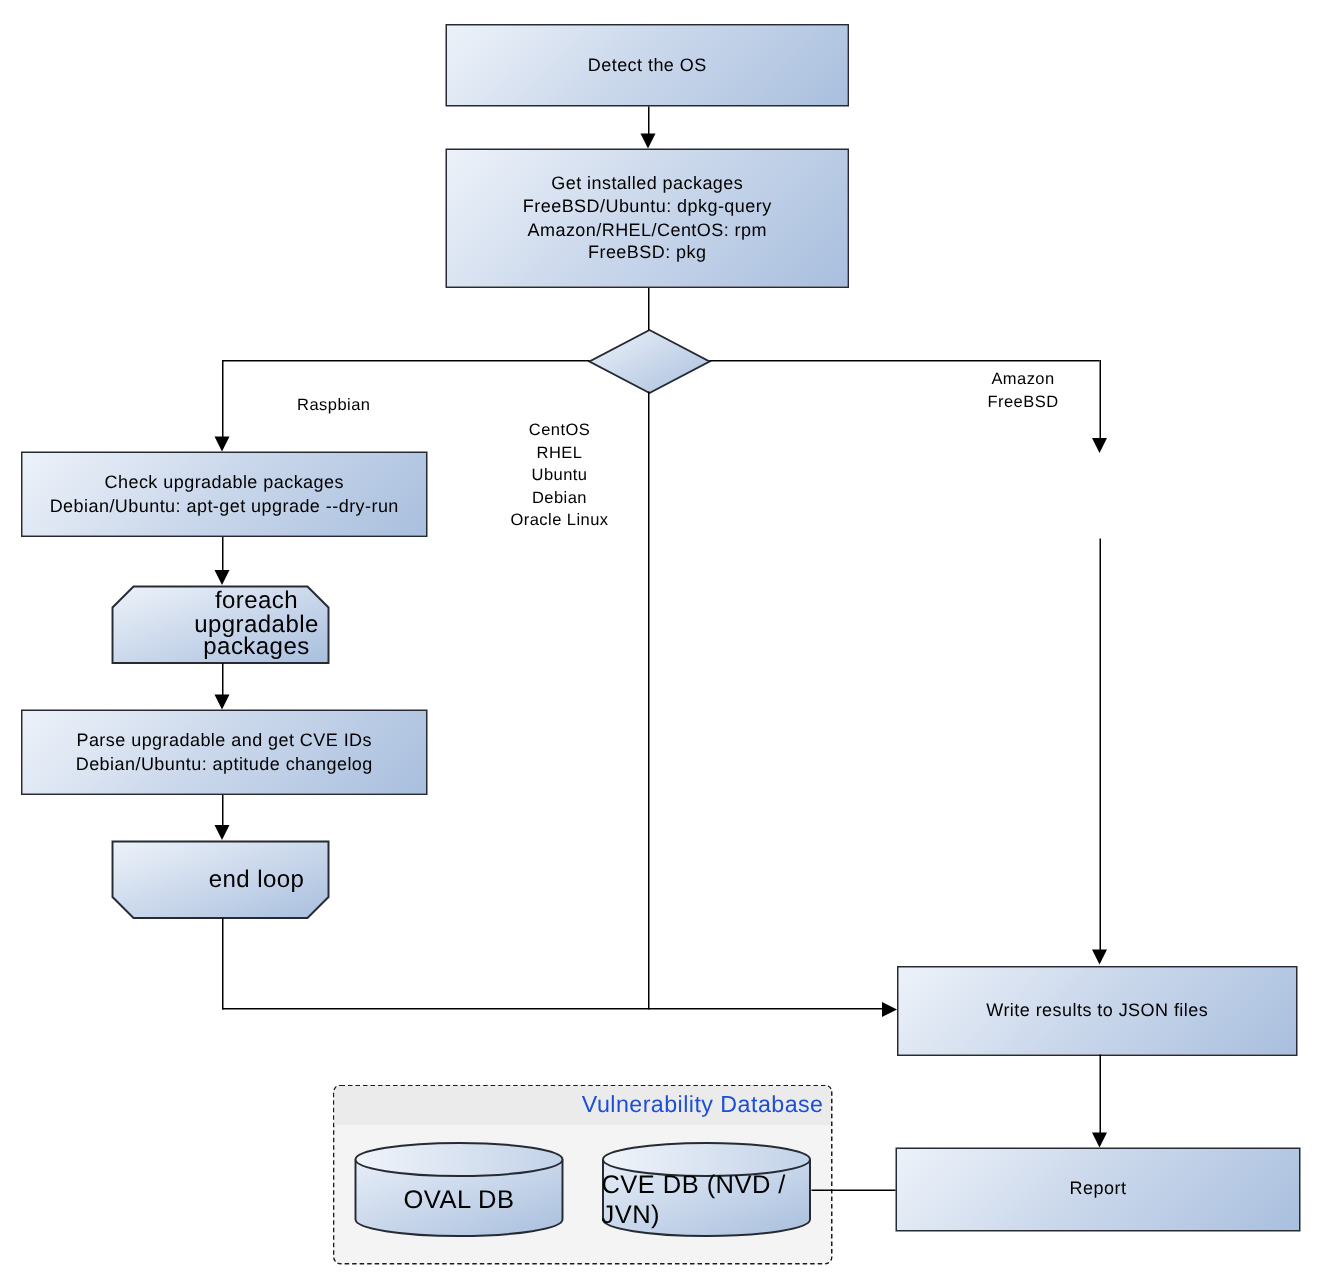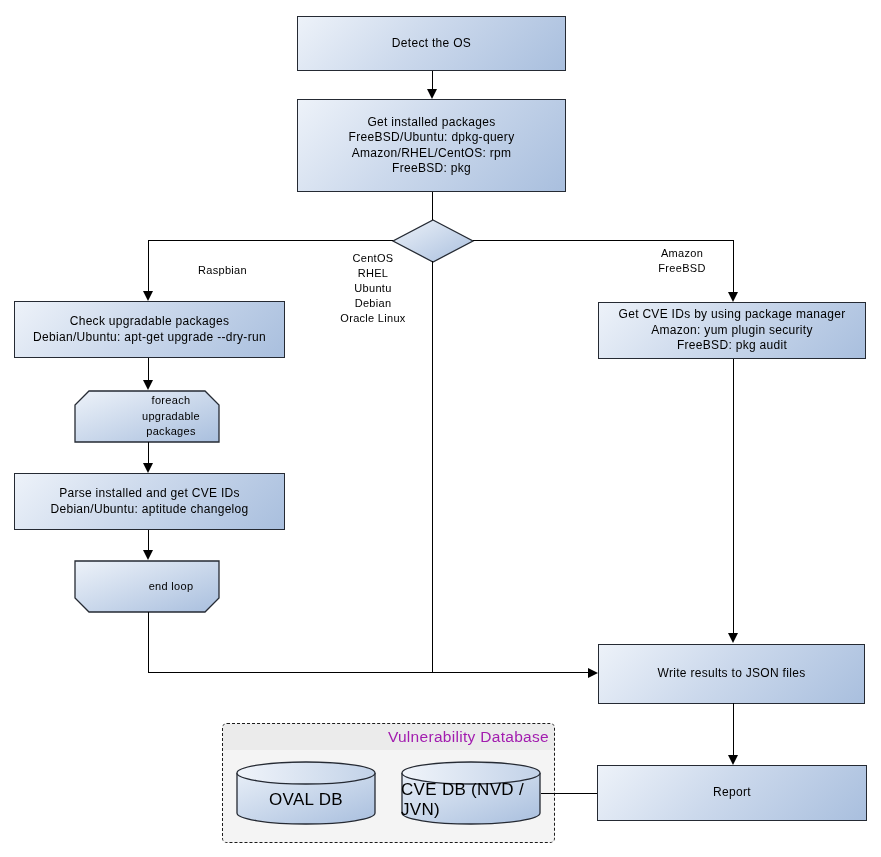--- a/index.html
+++ b/index.html
@@ -12,21 +12,21 @@
     background:linear-gradient(135deg,#edf2f9 0%,#ccd9ec 45%,#a9bfde 100%);
     border:1px solid #252a33;
     display:flex;flex-direction:column;align-items:center;justify-content:center;
     font-size:12px;line-height:15.5px;text-align:center;letter-spacing:0.3px;
   }
   .shape-node{position:absolute;}
   .shape-node svg{position:absolute;left:0;top:0;}
   .shape-label{
     position:absolute;inset:0;display:flex;flex-direction:column;
     align-items:center;justify-content:center;
-    font-size:11px;line-height:15.5px;text-align:center;letter-spacing:0.3px;margin-left:48px;
+    font-size:16px;line-height:15.5px;text-align:center;letter-spacing:0.3px;margin-left:48px;
   }
   .cyl-label{
     position:absolute;left:0;right:0;top:14px;bottom:0;
     display:flex;align-items:center;justify-content:center;
     font-size:17px;letter-spacing:0.3px;
   }
   .hline,.vline{position:absolute;background:#000;}
   .hline{height:1px;}
   .vline{width:1px;}
   .arrow-down{
@@ -44,21 +44,21 @@
     letter-spacing:0.3px;
   }
   #vuln-container{
     position:absolute;left:222px;top:723px;width:333px;height:120px;
     box-sizing:border-box;border:1.5px dashed #1c1c1c;border-radius:5px;
     background:#f4f4f4;
   }
   #vuln-header{
     height:26px;background:#ebebeb;border-radius:4px 4px 0 0;
     display:flex;align-items:center;justify-content:flex-end;
-    padding-right:5px;font-size:15.5px;letter-spacing:0.3px;color:#a21caf;
+    padding-right:5px;font-size:15.5px;letter-spacing:0.3px;color:#1d4ed8;
   }
 </style>
 </head>
 <body>
 
 <div id="canvas">
 
   <div class="node" style="left:297px;top:16px;width:269px;height:55px;">
     <div>Detect the OS</div>
   </div>
@@ -69,29 +69,24 @@
     <div>Amazon/RHEL/CentOS: rpm</div>
     <div>FreeBSD: pkg</div>
   </div>
 
   <div class="node" style="left:14px;top:301px;width:271px;height:57px;">
     <div>Check upgradable packages</div>
     <div>Debian/Ubuntu: apt-get upgrade --dry-run</div>
   </div>
 
   <div class="node" style="left:14px;top:473px;width:271px;height:57px;">
-    <div>Parse installed and get CVE IDs</div>
+    <div>Parse upgradable and get CVE IDs</div>
     <div>Debian/Ubuntu: aptitude changelog</div>
   </div>
 
-  <div class="node" style="left:598px;top:302px;width:268px;height:57px;">
-    <div>Get CVE IDs by using package manager</div>
-    <div>Amazon: yum plugin security</div>
-    <div>FreeBSD: pkg audit</div>
-  </div>
 
   <div class="node" style="left:598px;top:644px;width:267px;height:60px;">
     <div>Write results to JSON files</div>
   </div>
 
   <div class="node" style="left:597px;top:765px;width:270px;height:56px;">
     <div>Report</div>
   </div>
 
   <div class="shape-node" style="left:391px;top:218px;width:84px;height:46px;">
@@ -208,21 +203,21 @@
   <div class="vline" style="left:733px;top:359px;height:275px;"></div>
   <div class="arrow-down" style="left:728px;top:633px;"></div>
 
   <div class="vline" style="left:733px;top:703px;height:53px;"></div>
   <div class="arrow-down" style="left:728px;top:755px;"></div>
 
   <div class="hline" style="left:541px;top:793px;width:56px;"></div>
 
   <div class="edge-label" style="left:180px;top:263px;width:85px;">Raspbian</div>
 
-  <div class="edge-label" style="left:330px;top:251px;width:86px;">
+  <div class="edge-label" style="left:330px;top:280px;width:86px;">
     <div>CentOS</div>
     <div>RHEL</div>
     <div>Ubuntu</div>
     <div>Debian</div>
     <div>Oracle Linux</div>
   </div>
 
   <div class="edge-label" style="left:646px;top:246px;width:72px;">
     <div>Amazon</div>
     <div>FreeBSD</div>

